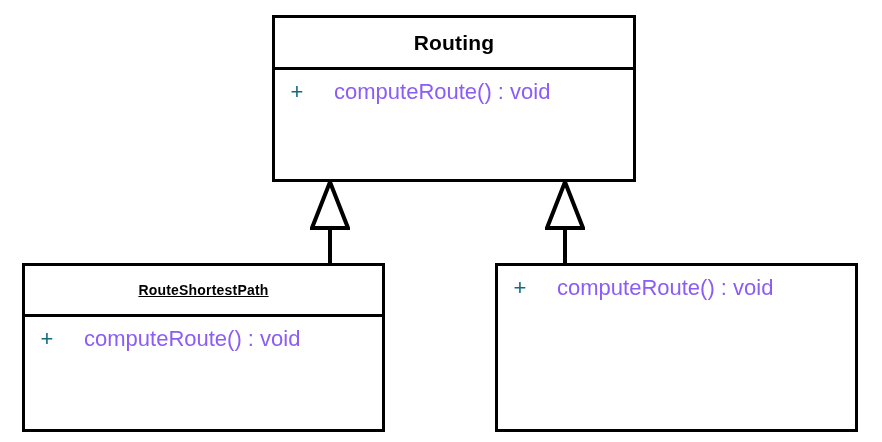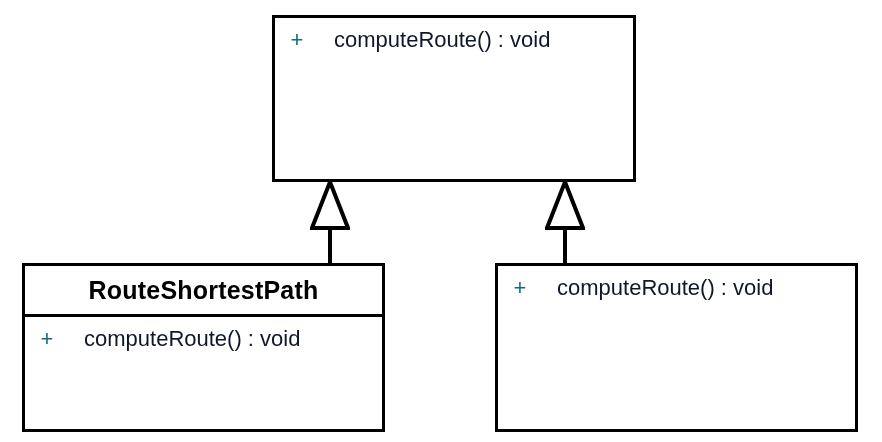--- a/index.html
+++ b/index.html
@@ -53,21 +53,21 @@
     font-family: "Liberation Sans", sans-serif;
     color: #136b7e;
     white-space: nowrap;
   }
   .uml-visibility {
     display: inline-block;
     text-align: center;
     color: #136b7e;
   }
   .uml-member-sig {
-    color: #0f172a;
+    color: #8b5cf6;
   }
 
   
   #class-routing {
     left: 272px;
     top: 15px;
     width: 364px;
     height: 167px;
   }
   #class-routing .uml-class-header { height: 52px; }
@@ -76,21 +76,21 @@
   #class-routing .uml-member { font-size: 22px; padding-left: 11px; }
   #class-routing .uml-visibility { width: 22px; margin-right: 26px; }
 
   
   .uml-class-child {
     top: 263px;
     width: 363px;
     height: 169px;
   }
   .uml-class-child .uml-class-header { height: 51px; }
-  .uml-class-child .uml-class-name { font-size: 25px; }
+  .uml-class-child .uml-class-name { font-size: 14px; text-decoration: underline; }
   .uml-class-child .uml-class-body { height: 112px; }
   .uml-class-child .uml-member { font-size: 22px; padding-left: 11px; }
   .uml-class-child .uml-visibility { width: 22px; margin-right: 26px; }
 
   #class-route-shortest-path { left: 22px; }
   #class-route-shortest-time-way { left: 495px; }
 
   
   .generalization {
     position: absolute;
@@ -113,20 +113,23 @@
   </div>
 
   <div class="generalization" id="gen-right" style="left:545px; top:179px; width:40px; height:86px;">
     <svg width="40" height="86" viewBox="0 0 40 86">
       <line x1="20" y1="86" x2="20" y2="49" stroke="#000000" stroke-width="4"></line>
       <polygon points="20,3 38,49 2,49" fill="#ffffff" stroke="#000000" stroke-width="4" stroke-linejoin="miter"></polygon>
     </svg>
   </div>
 
   <div class="uml-class" id="class-routing">
+    <div class="uml-class-header">
+      <span class="uml-class-name">Routing</span>
+    </div>
     <div class="uml-class-body">
       <div class="uml-member">
         <span class="uml-visibility">+</span>
         <span class="uml-member-sig">computeRoute() : void</span>
       </div>
     </div>
   </div>
 
   <div class="uml-class uml-class-child" id="class-route-shortest-path">
     <div class="uml-class-header">

